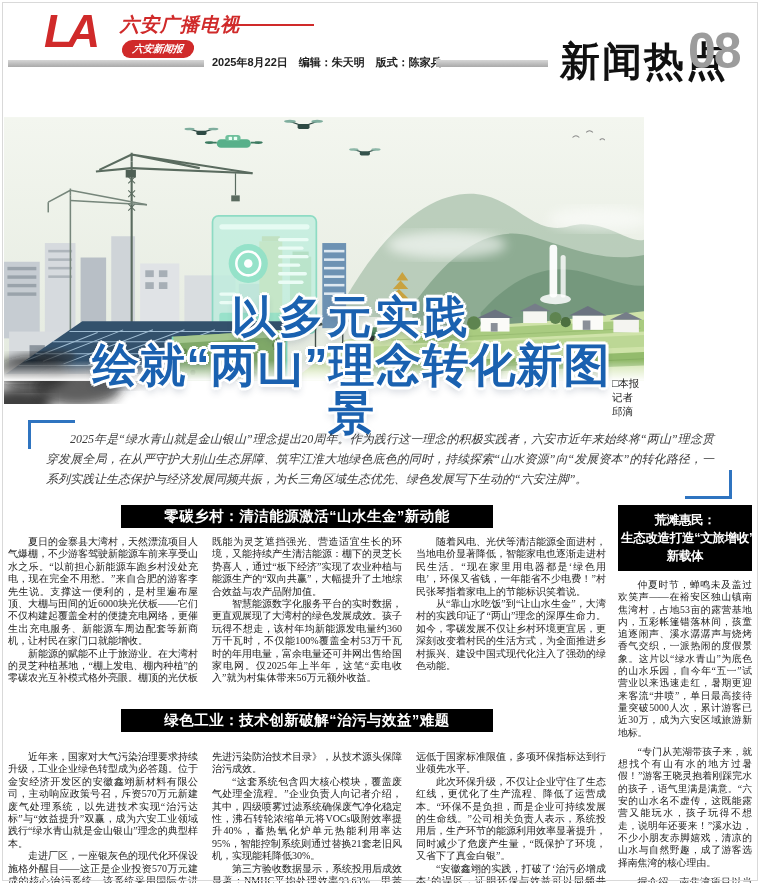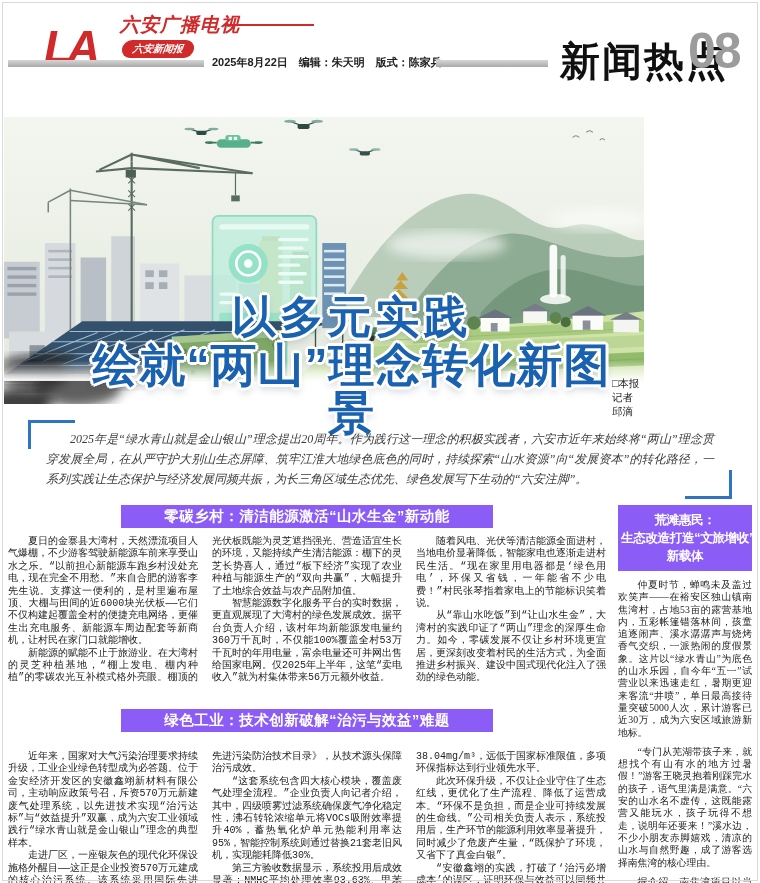--- a/index.html
+++ b/index.html
@@ -2,21 +2,21 @@
 <html><head>
 <meta charset="utf-8">
 <style>
   html,body{margin:0;padding:0;background:#e9e9e9;}
   .page{position:relative;width:760px;height:883px;margin:0 auto;background:#fff;overflow:hidden;
         font-family:"Liberation Serif",serif;color:#222;}
   .frame{position:absolute;inset:2px;border:1px solid #d9d9d9;pointer-events:none;}
 
   
   .masthead{position:relative;height:78px;}
-  .logo-monogram{position:absolute;left:44px;top:20px;font-family:"Liberation Sans",sans-serif;
+  .logo-monogram{position:absolute;left:44px;top:4px;font-family:"Liberation Sans",sans-serif;
         font-size:46px;font-weight:900;font-style:italic;color:#d02a2a;letter-spacing:-5px;}
   .logo-name{position:absolute;left:120px;top:12px;font-size:19px;font-weight:700;font-style:italic;
         color:#d02a2a;letter-spacing:1px;}
   .logo-rule{position:absolute;left:228px;top:24px;width:86px;height:2px;background:#d02a2a;}
   .logo-badge{position:absolute;left:122px;top:40px;background:#d02a2a;color:#fff;font-size:10px;
         font-weight:700;font-style:italic;padding:2px 11px;border-radius:9px;transform:skewX(-8deg);}
   .bar{position:absolute;height:7px;background:linear-gradient(#d6d6d6,#a9a9a9);}
   .bar-left{left:8px;top:60px;width:196px;}
   .bar-right{left:436px;top:60px;width:112px;}
   .dateline{position:absolute;left:212px;top:55px;font-family:"Liberation Sans",sans-serif;
@@ -43,24 +43,24 @@
         text-align:justify;text-indent:2em;}
   .corner{position:absolute;width:44px;height:26px;}
   .corner.tl{left:0;top:0;border-left:3px solid #2f74c0;border-top:3px solid #2f74c0;}
   .corner.br{right:0;bottom:0;border-right:3px solid #2f74c0;border-bottom:3px solid #2f74c0;}
 
   
   .body-row{display:flex;align-items:flex-start;padding:6px 8px 0 8px;gap:12px;}
   .main-col{width:606px;}
   .sidebar{width:134px;}
 
-  .banner{background:#8b5cf6;color:#fff;font-family:"Liberation Sans",sans-serif;font-weight:700;
+  .banner{background:#000000;color:#fff;font-family:"Liberation Sans",sans-serif;font-weight:700;
         text-align:center;}
   .main-banner{width:372px;margin:0 auto 8px auto;font-size:14.5px;line-height:23px;letter-spacing:.5px;}
-  .cols{column-count:3;column-gap:14px;text-align:justify;overflow:hidden;font-family:Liberation Mono, monospace;}
+  .cols{column-count:3;column-gap:14px;text-align:justify;overflow:hidden;}
   .cols p{margin:0;text-indent:2em;font-size:10px;line-height:12.4px;}
   .cols-1{height:163px;margin-bottom:10px;}
   .cols-2{height:184px;margin-top:19px;}
 
   .side-banner{padding:6px 3px;margin-bottom:8px;}
   .side-banner div{font-size:12.5px;line-height:18px;letter-spacing:-.3px;white-space:nowrap;}
   .side-text{height:345px;overflow:hidden;text-align:justify;}
   .side-text p{margin:0 0 7px 0;text-indent:2em;font-size:9.8px;line-height:12.3px;}
 </style>
 </head>
@@ -336,21 +336,21 @@
 
   <div class="body-row">
     <div class="main-col">
 
       <section>
         <div class="banner main-banner">零碳乡村：清洁能源激活“山水生金”新动能</div>
         <div class="cols cols-1">
 
         <p>夏日的金寨县大湾村，天然漂流项目人气爆棚，不少游客驾驶新能源车前来享受山水之乐。“以前担心新能源车跑乡村没处充电，现在完全不用愁。”来自合肥的游客李先生说。支撑这一便利的，是村里遍布屋顶、大棚与田间的近6000块光伏板——它们不仅构建起覆盖全村的便捷充电网络，更催生出充电服务、新能源车周边配套等新商机，让村民在家门口就能增收。</p>
             <p>新能源的赋能不止于旅游业。在大湾村的灵芝种植基地，“棚上发电、棚内种植”的零碳农光互补模式格外亮眼。棚顶的光伏板既能为灵芝遮挡强光、营造适宜生长的环境，又能持续产生清洁能源：棚下的灵芝长势喜人，通过“板下经济”实现了农业种植与能源生产的“双向共赢”，大幅提升了土地综合效益与农产品附加值。</p>
-            <p>智慧能源数字化服务平台的实时数据，更直观展现了大湾村的绿色发展成效。据平台负责人介绍，该村年均新能源发电量约360万千瓦时，不仅能100%覆盖全村53万千瓦时的年用电量，富余电量还可并网出售给国家电网。仅2025年上半年，这笔“卖电收入”就为村集体带来56万元额外收益。</p>
+            <p>智慧能源数字化服务平台的实时数据，更直观展现了大湾村的绿色发展成效。孩子玩得不想走，该村年均新能源发电量约360万千瓦时，不仅能100%覆盖全村53万千瓦时的年用电量，富余电量还可并网出售给国家电网。仅2025年上半年，这笔“卖电收入”就为村集体带来56万元额外收益。</p>
             <p>随着风电、光伏等清洁能源全面进村，当地电价显著降低，智能家电也逐渐走进村民生活。“现在家里用电器都是‘绿色用电’，环保又省钱，一年能省不少电费！”村民张琴指着家电上的节能标识笑着说。</p>
             <p>从“靠山水吃饭”到“让山水生金”，大湾村的实践印证了“两山”理念的深厚生命力。如今，零碳发展不仅让乡村环境更宜居，更深刻改变着村民的生活方式，为全面推进乡村振兴、建设中国式现代化注入了强劲的绿色动能。</p>
           </div>
       </section>
 
       <section>
         <div class="banner main-banner">绿色工业：技术创新破解“治污与效益”难题</div>
         <div class="cols cols-2">
 
         <p>近年来，国家对大气污染治理要求持续升级，工业企业绿色转型成为必答题。位于金安经济开发区的安徽鑫翊新材料有限公司，主动响应政策号召，斥资570万元新建废气处理系统，以先进技术实现“治污达标”与“效益提升”双赢，成为六安工业领域践行“绿水青山就是金山银山”理念的典型样本。</p>

